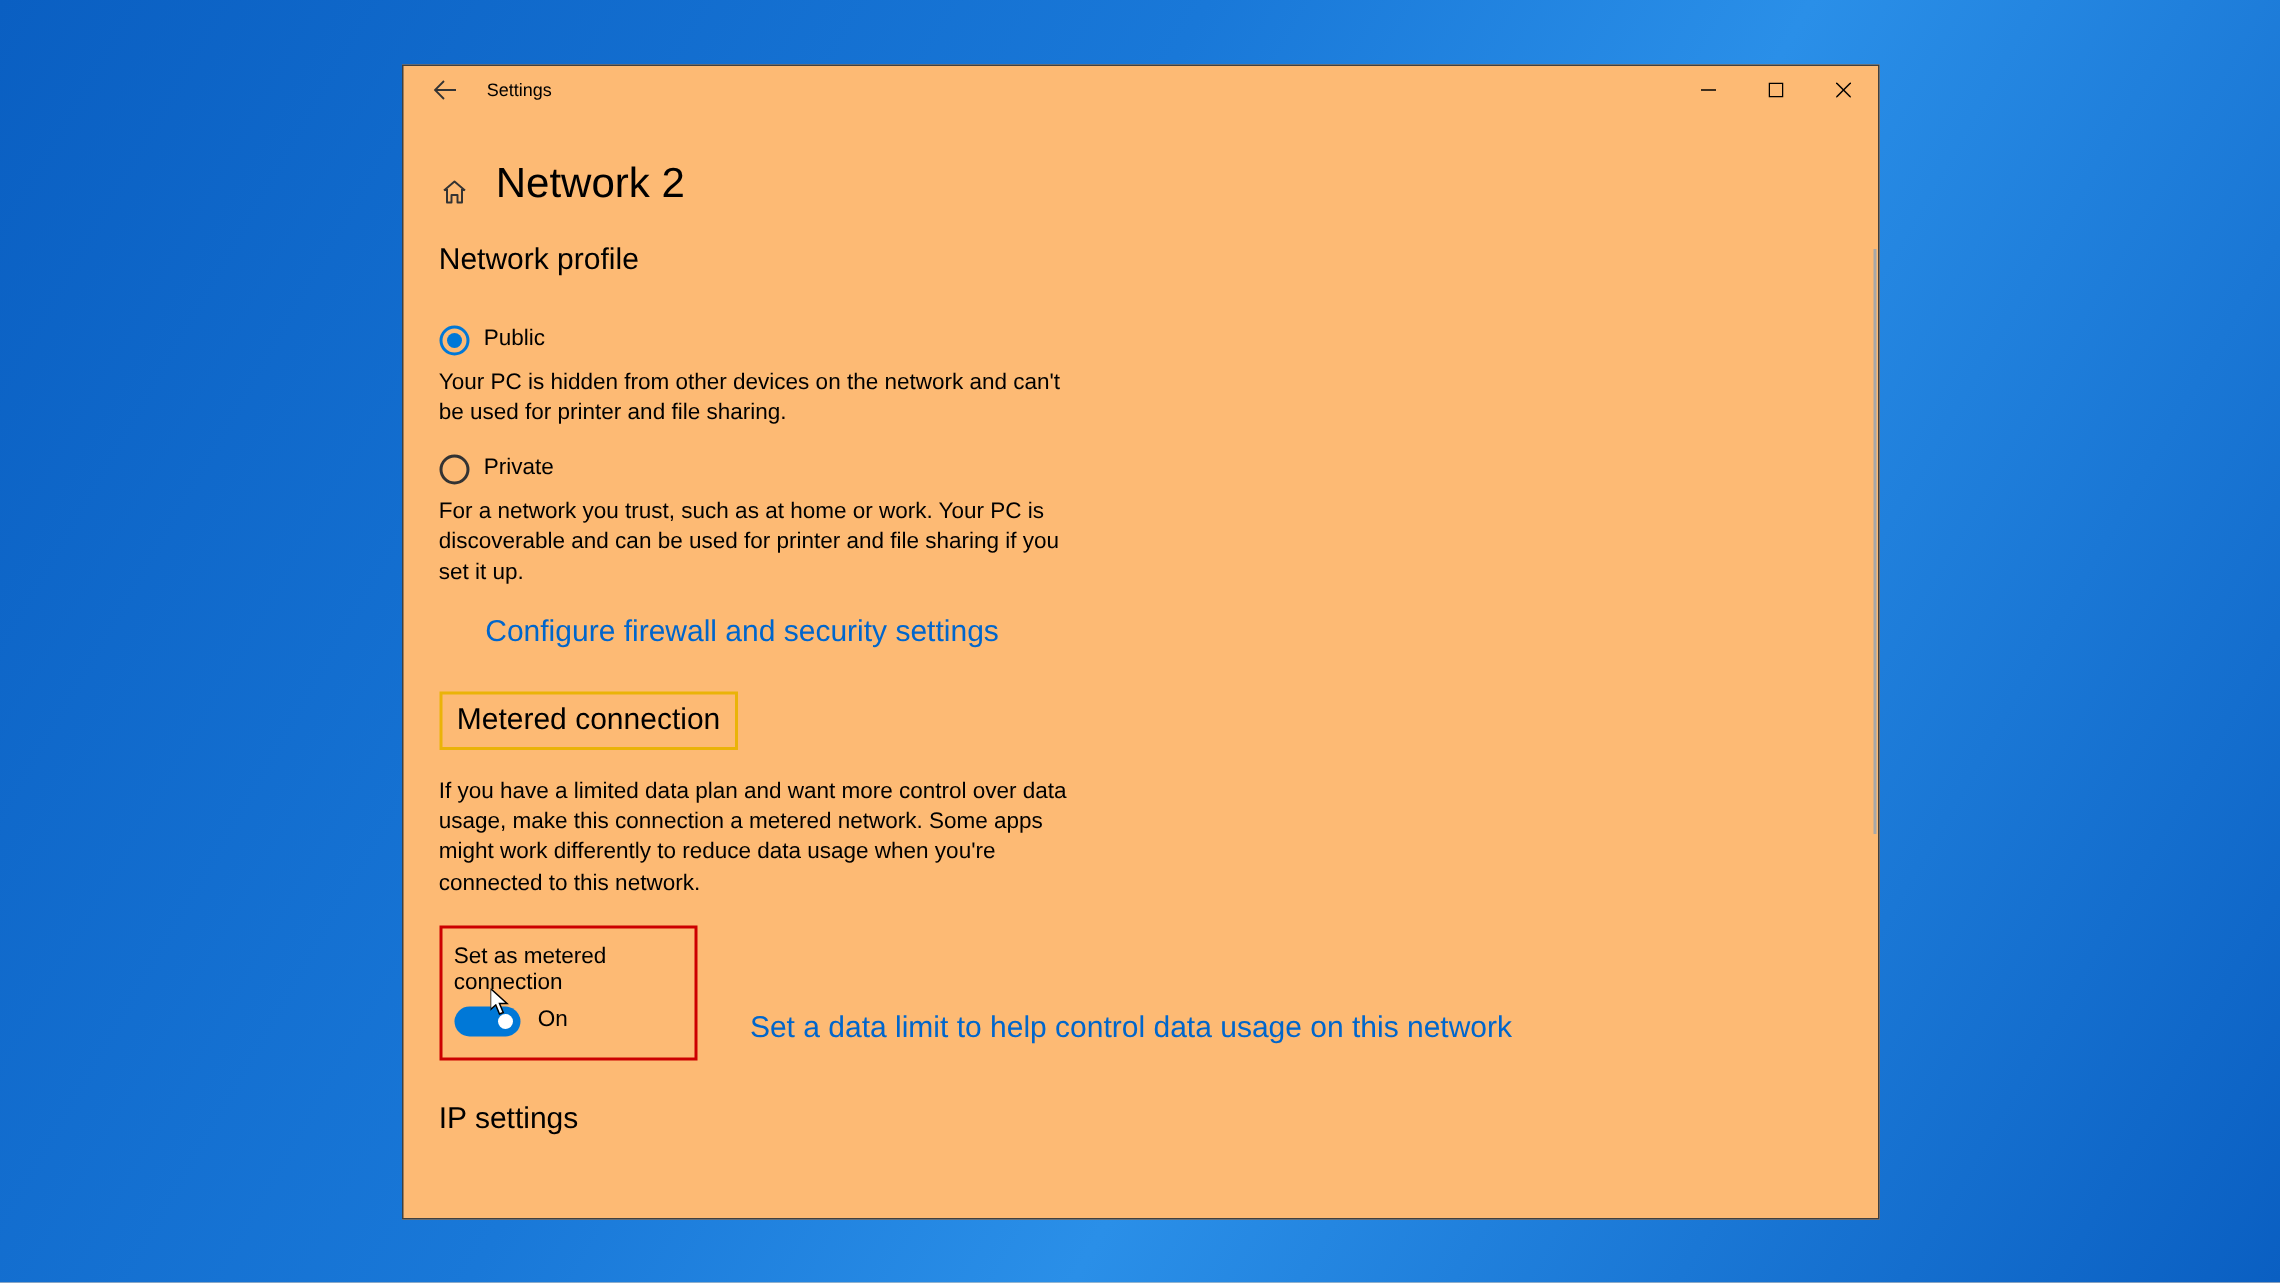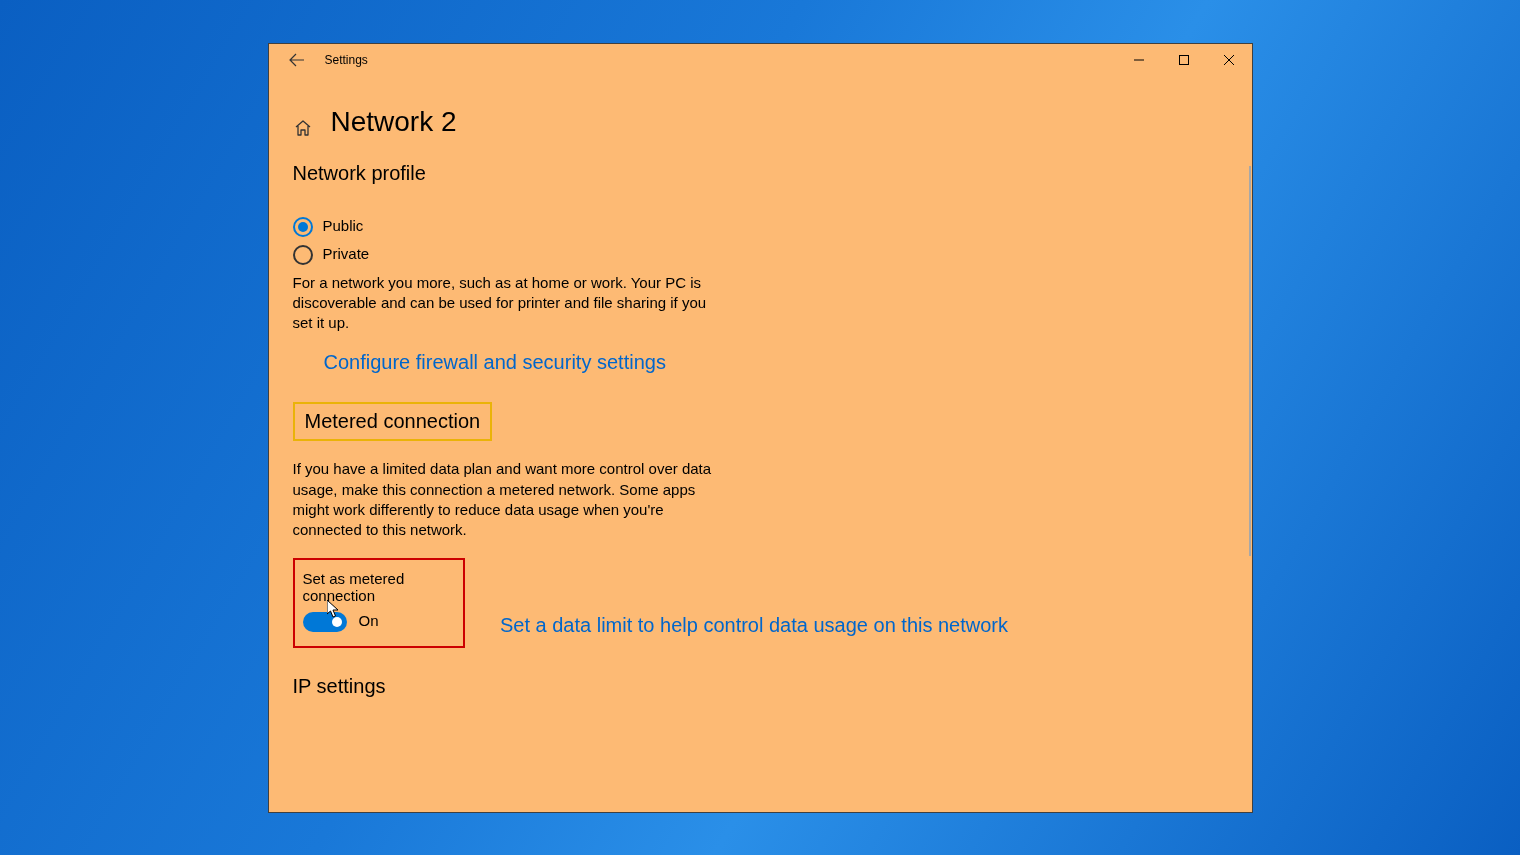--- a/index.html
+++ b/index.html
@@ -226,26 +226,27 @@
       </div>
 
       <h2 class="section-heading">Network profile</h2>
 
       <div class="radio-row">
         <span class="radio-outer checked">
             <span class="radio-inner"></span>
           </span>
         <span class="radio-label">Public</span>
       </div>
+      <p class="desc">Your PC is hidden from other devices on the network and can't be used for printer and file sharing.</p>
 
       <div class="radio-row">
         <span class="radio-outer"></span>
         <span class="radio-label">Private</span>
       </div>
-      <p class="desc">For a network you more, such as at home or work. Your PC is discoverable and can be used for printer and file sharing if you set it up.</p>
+      <p class="desc">For a network you trust, such as at home or work. Your PC is discoverable and can be used for printer and file sharing if you set it up.</p>
 
       <span class="link">Configure firewall and security settings</span>
 
       <div style="margin-bottom:18px;">
         <span class="highlight-box">
           <span class="section-heading boxed" style="margin:0;">Metered connection</span>
         </span>
       </div>
 
       <p class="desc">If you have a limited data plan and want more control over data usage, make this connection a metered network. Some apps might work differently to reduce data usage when you're connected to this network.</p>

